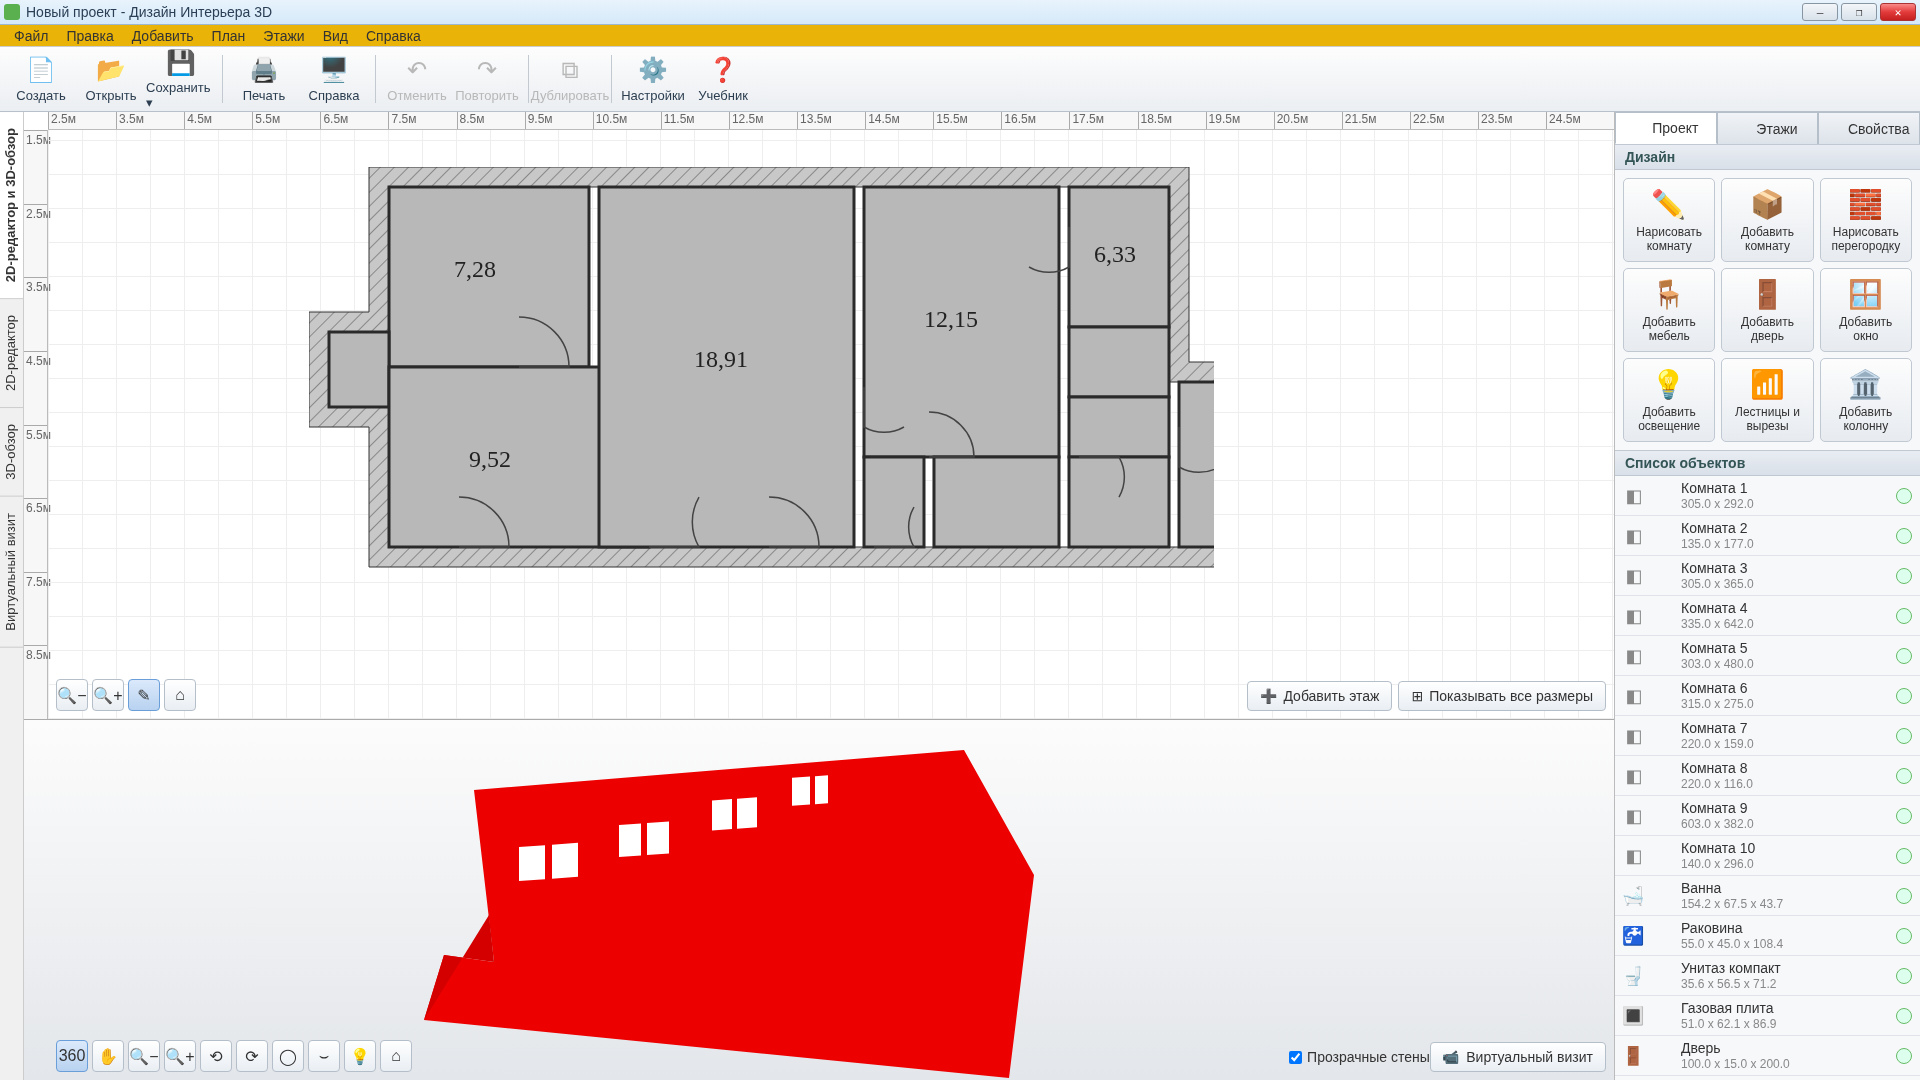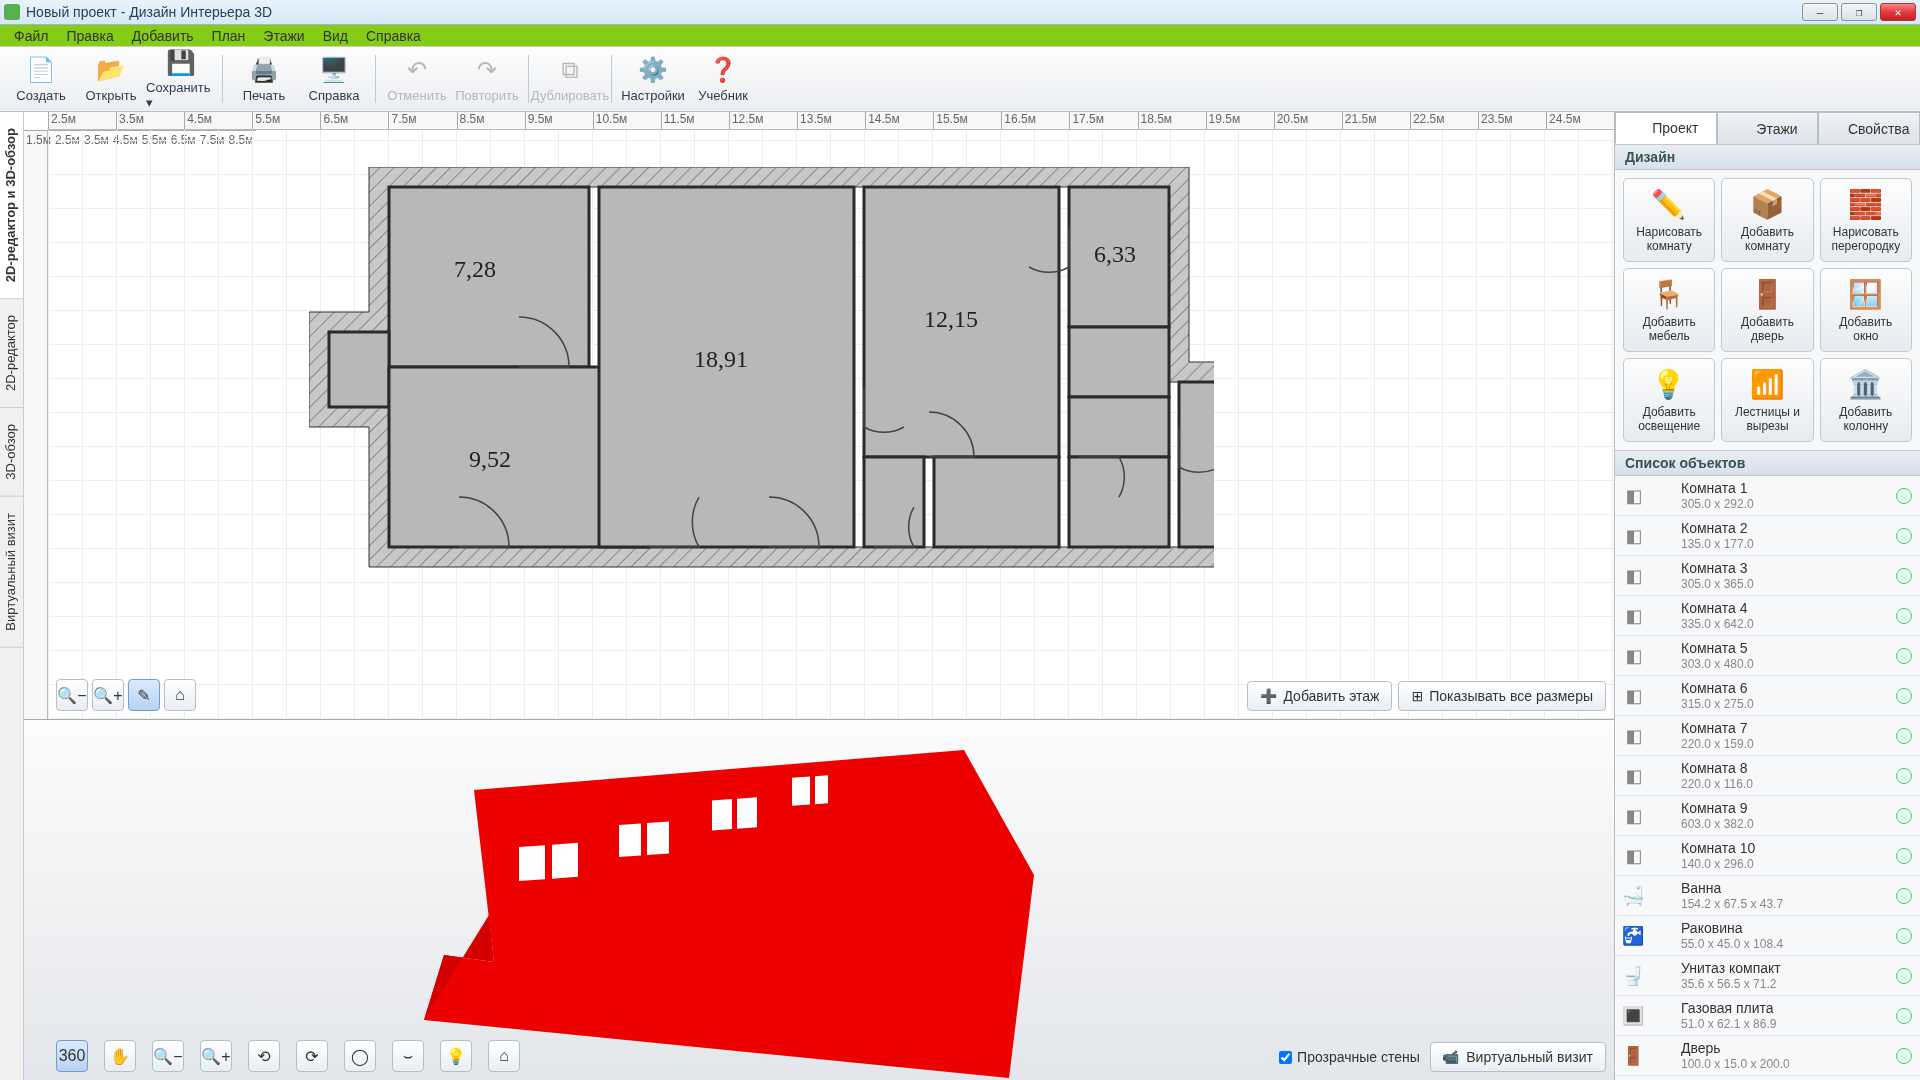--- a/index.html
+++ b/index.html
@@ -7,21 +7,21 @@
 
 
 .titlebar { height:25px; background:linear-gradient(#e8f3fc,#d5e9f9); border-bottom:1px solid #9cb7d0; display:flex; align-items:center; padding:12px 4px; }
 .titlebar .appicon { width:16px; height:16px; margin-right:6px; background:#5ab04e; border-radius:3px; }
 .titlebar .title { flex:1; font-size:14px; color:#2a3f55; }
 .winbtns { display:flex; gap:3px; }
 .winbtn { width:36px; height:18px; border:1px solid #8895a3; border-radius:3px; display:flex; align-items:center; justify-content:center; background:linear-gradient(#f3f6f9,#d8e1ea); font-size:11px; font-family:Consolas,monospace; cursor:pointer; }
 .winbtn.close { background:linear-gradient(#f98989,#e33b3b,#c51f1f); color:#fff; border-color:#a33; }
 
 
-.menubar { height:22px; background:#84cc16; border-bottom:1px solid #ccc; display:flex; align-items:center; padding:8px 6px; font-size:14px; gap:2px; }
+.menubar { height:22px; background:#eab308; border-bottom:1px solid #ccc; display:flex; align-items:center; padding:8px 6px; font-size:14px; gap:2px; }
 .menubar .menuitem { padding:2px 8px; cursor:pointer; }
 
 
 .toolbar { height:65px; background:linear-gradient(#fdfdfd,#ebeef2); border-bottom:1px solid #b7c0cb; display:flex; align-items:center; padding:0 6px; }
 .tbtn { width:70px; height:58px; display:flex; flex-direction:column; align-items:center; justify-content:center; font-size:13px; color:#2c3e50; cursor:pointer; border-radius:4px; }
 .tbtn.disabled { color:#b8b8b8; }
 .tbtn .ticon { width:30px; height:30px; margin-bottom:3px; display:flex; align-items:center; justify-content:center; font-size:24px; }
 .tbsep { width:1px; height:48px; background:#c2c9d1; margin:0 6px; }
 
 
@@ -29,41 +29,41 @@
 .leftedge { width:24px; background:#f0f0f0; border-right:1px solid #ccc; display:flex; flex-direction:column; }
 .vtab { writing-mode:vertical-rl; transform:rotate(180deg); text-align:center; padding:16px 3px; font-size:13px; border-top:1px solid #ccc; cursor:pointer; }
 .vtab.active { background:#fff; font-weight:bold; }
 
 .center { flex:1; display:flex; flex-direction:column; }
 
 
 .view2d { flex:1; position:relative; background:#fff; border-bottom:1px solid #aaa; overflow:hidden; }
 .ruler-h { position:absolute; top:0; left:24px; right:0; height:18px; background:#f7f7f7; border-bottom:1px solid #bbb; display:flex; font-size:12px; color:#666; }
 .ruler-h .tick { position:relative; flex:1; text-align:left; border-left:1px solid #aaa; padding-left:2px; }
-.ruler-v { position:absolute; top:18px; left:0; bottom:0; width:24px; background:#f7f7f7; border-right:1px solid #bbb; display:flex; flex-direction:row; font-size:12px; color:#666; }
+.ruler-v { position:absolute; top:18px; left:0; bottom:0; width:24px; background:#f7f7f7; border-right:1px solid #bbb; display:flex; flex-direction:column; font-size:12px; color:#666; }
 .ruler-v .tick { flex:1; border-top:1px solid #aaa; padding:2px; writing-mode:horizontal-tb; }
 .grid { position:absolute; top:18px; left:24px; right:0; bottom:0; background-image:repeating-linear-gradient(0deg,#eee 0 1px,transparent 1px 34px),repeating-linear-gradient(90deg,#eee 0 1px,transparent 1px 34px); }
 .plan { position:absolute; top:55px; left:285px; width:905px; height:445px; }
 .plan .room { fill:#b8b8b8; stroke:#2a2a2a; stroke-width:3; }
 .plan .label { font-family:'Times New Roman',serif; font-size:24px; fill:#222; }
 .plan .door { stroke:#444; stroke-width:1.5; fill:none; }
 
 .view2dbar { position:absolute; bottom:8px; left:32px; display:flex; gap:4px; }
 .view2dbar .ibtn { width:32px; height:32px; border:1px solid #b5bfca; border-radius:4px; background:linear-gradient(#fff,#e9eef3); display:flex; align-items:center; justify-content:center; cursor:pointer; font-size:16px; }
 .view2dbar .ibtn.active { background:linear-gradient(#dbe9fb,#b8d2f0); border-color:#6a9ed8; }
 .view2dbtns-r { position:absolute; bottom:8px; right:8px; display:flex; gap:6px; }
 .bbtn { height:30px; padding:0 12px; border:1px solid #b5bfca; border-radius:4px; background:linear-gradient(#fff,#e9eef3); display:flex; align-items:center; gap:6px; cursor:pointer; font-size:14px; }
 
 
 .view3d { height:360px; position:relative; background:linear-gradient(#fcfcfc,#e3e6ea); overflow:hidden; }
 .model3d { position:absolute; top:20px; left:380px; width:680px; height:345px; }
-.view3dbar { position:absolute; bottom:8px; left:32px; display:flex; gap:16px; }
+.view3dbar { position:absolute; bottom:8px; left:32px; display:flex; gap:4px; }
 .view3dbar .ibtn { width:32px; height:32px; border:1px solid #b5bfca; border-radius:4px; background:linear-gradient(#fff,#e9eef3); display:flex; align-items:center; justify-content:center; cursor:pointer; font-size:16px; }
 .view3dbar .ibtn.active { background:linear-gradient(#dbe9fb,#b8d2f0); border-color:#6a9ed8; }
-.view3d-r { position:absolute; bottom:8px; right:8px; display:flex; align-items:center; gap:10px; font-size:14px; }
+.view3d-r { position:absolute; bottom:8px; right:8px; display:flex; align-items:center; font-size:14px; }
 .chk { display:flex; align-items:center; gap:5px; }
 
 
 .rightpanel { width:306px; background:#f7f8fa; border-left:1px solid #bbb; display:flex; flex-direction:column; }
 .rtabs { height:32px; display:flex; }
 .rtab { flex:1; border:1px solid #b5bfca; border-bottom:none; background:linear-gradient(#f0f3f7,#dde3ea); display:flex; align-items:center; justify-content:center; font-size:14px; cursor:pointer;padding-left:19px; }
 .rtab.active { background:#fff; font-weight:500; border-bottom:1px solid #fff; }
 .rsection-h { height:26px; background:linear-gradient(#e9edf3,#d9e0e9); border-top:1px solid #c0c8d2; border-bottom:1px solid #c0c8d2; padding:0 10px; display:flex; align-items:center; font-size:14px; font-weight:bold; color:#355; }
 .toolgrid { display:grid; grid-template-columns:repeat(3,1fr); gap:6px; padding:8px; }
 .toolbtn { height:84px; border:1px solid #c0c8d2; border-radius:5px; background:linear-gradient(#fdfdfd,#e7ebf0); display:flex; flex-direction:column; align-items:center; justify-content:center; cursor:pointer; font-size:12px; text-align:center; padding:4px; }

